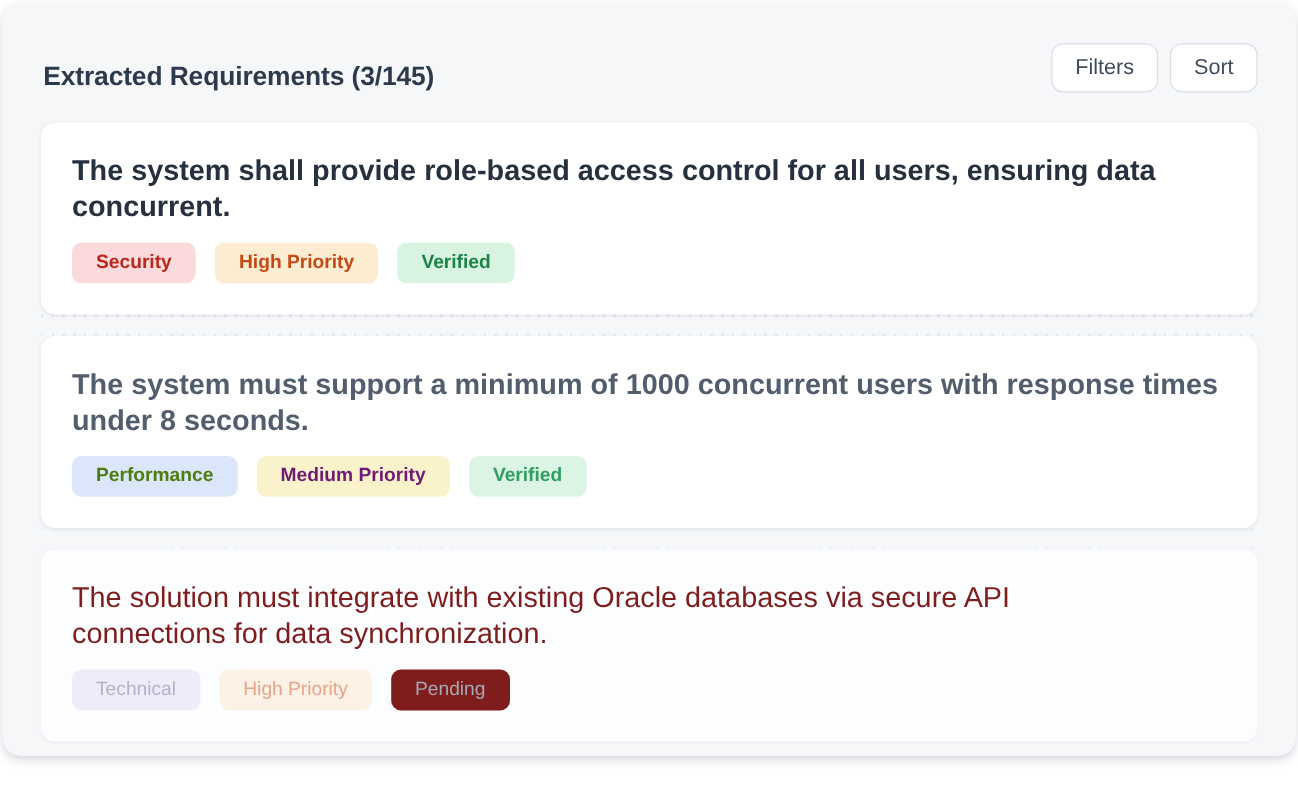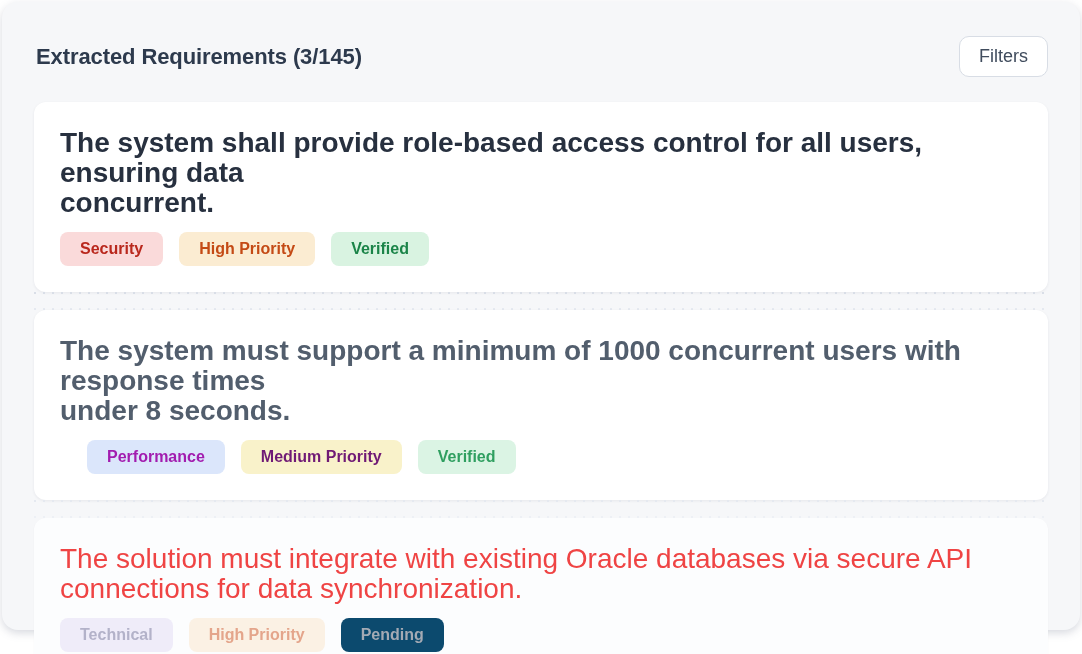--- a/index.html
+++ b/index.html
@@ -15,21 +15,21 @@
     width: 1078px;
     height: 628px;
     background: #f6f7f9;
     border-radius: 16px;
     padding: 34px 32px 0 32px;
     box-shadow: 0 3px 8px rgba(110, 120, 140, 0.28);
   }
   .header {
     display: flex;
     justify-content: space-between;
-    align-items: center;
+    align-items: flex-end;
     height: 41px;
     margin-bottom: 25px;
     padding-left: 2px;
   }
   .title {
     margin: 0;
     font-size: 22px;
     font-weight: 700;
     color: #2d3a4d;
     letter-spacing: -0.1px;
@@ -48,42 +48,42 @@
     cursor: pointer;
   }
   .card {
     background: #ffffff;
     border-radius: 12px;
     padding: 26px;
     box-shadow: 0 1px 3px rgba(25, 35, 55, 0.07);
   }
   .req-text {
     margin: 0;
-    font-size: 28px;
+    font-size: 24px;
     line-height: 30px;
   }
   .req-text span { display: block; }
   .card1 .req-text { font-weight: 600; }
   .card2 .req-text { font-weight: 700; }
   .card3 .req-text { font-weight: 500; }
   .card3 {
     background: #fcfdfe;
     box-shadow: 0 1px 2px rgba(25, 35, 55, 0.04);
   }
   .tags { display: flex; gap: 16px; margin-top: 14px; }
   .tag {
     display: inline-block;
     font-size: 16px;
     font-weight: 600;
     line-height: 20px;
     padding: 7px 20px;
     border-radius: 8px;
     white-space: nowrap;
   }
-  .card3 .tag { font-weight: 700; }
+  .card3 .tag { font-weight: 400; }
   .separator {
     height: 18px;
     background:
       repeating-linear-gradient(to right, #d9dee7 0 2px, transparent 2px 9px) top / 100% 2px no-repeat,
       repeating-linear-gradient(to right, #e5e9f0 0 2px, transparent 2px 9px) bottom / 100% 2px no-repeat;
   }
   .separator.faint {
     background:
       repeating-linear-gradient(to right, #e5e9f0 0 2px, transparent 2px 9px) top / 100% 2px no-repeat,
       repeating-linear-gradient(to right, #edf0f5 0 2px, transparent 2px 9px) bottom / 100% 2px no-repeat;
@@ -91,20 +91,21 @@
 </style>
 </head>
 <body>
 
 <div class="panel">
 
   <div class="header">
     <h1 class="title">Extracted Requirements (3/145)</h1>
     <div class="header-actions">
       <button class="btn">Filters</button>
+      <button class="btn">Sort</button>
     </div>
   </div>
 
   <div class="card card1">
     <p class="req-text" style="color: rgb(39, 48, 63);">
       <span>The system shall provide role-based access control for all users, ensuring data</span>
       <span>concurrent.</span>
     </p>
     <div class="tags">
       <span class="tag" style="background: rgb(250, 218, 218); color: rgb(185, 40, 29);">Security</span>
@@ -114,33 +115,33 @@
   </div>
 
   <div class="separator"></div>
 
   <div class="card card2">
     <p class="req-text" style="color: rgb(82, 94, 109);">
       <span>The system must support a minimum of 1000 concurrent users with response times</span>
       <span>under 8 seconds.</span>
     </p>
     <div class="tags">
-      <span class="tag" style="background: rgb(219, 230, 251); color: #a21caf; margin-left: 27px;">Performance</span>
+      <span class="tag" style="background: rgb(219, 230, 251); color: #4d7c0f;">Performance</span>
       <span class="tag" style="background: rgb(249, 242, 202); color: #701a75;">Medium Priority</span>
       <span class="tag" style="background: rgb(219, 244, 228); color: rgb(47, 159, 96);">Verified</span>
     </div>
   </div>
 
   <div class="separator faint"></div>
 
   <div class="card card3">
-    <p class="req-text" style="color: #ef4444;">
+    <p class="req-text" style="color: #7f1d1d;">
       <span>The solution must integrate with existing Oracle databases via secure API</span>
       <span>connections for data synchronization.</span>
     </p>
     <div class="tags">
       <span class="tag" style="background: rgb(239, 236, 249); color: rgb(179, 178, 201);">Technical</span>
       <span class="tag" style="background: rgb(251, 241, 228); color: rgb(228, 165, 139);">High Priority</span>
-      <span class="tag" style="background: #0c4a6e; color: rgb(164, 170, 180);">Pending</span>
+      <span class="tag" style="background: #7f1d1d; color: rgb(164, 170, 180);">Pending</span>
     </div>
   </div>
 
 </div>
 
 </body></html>

